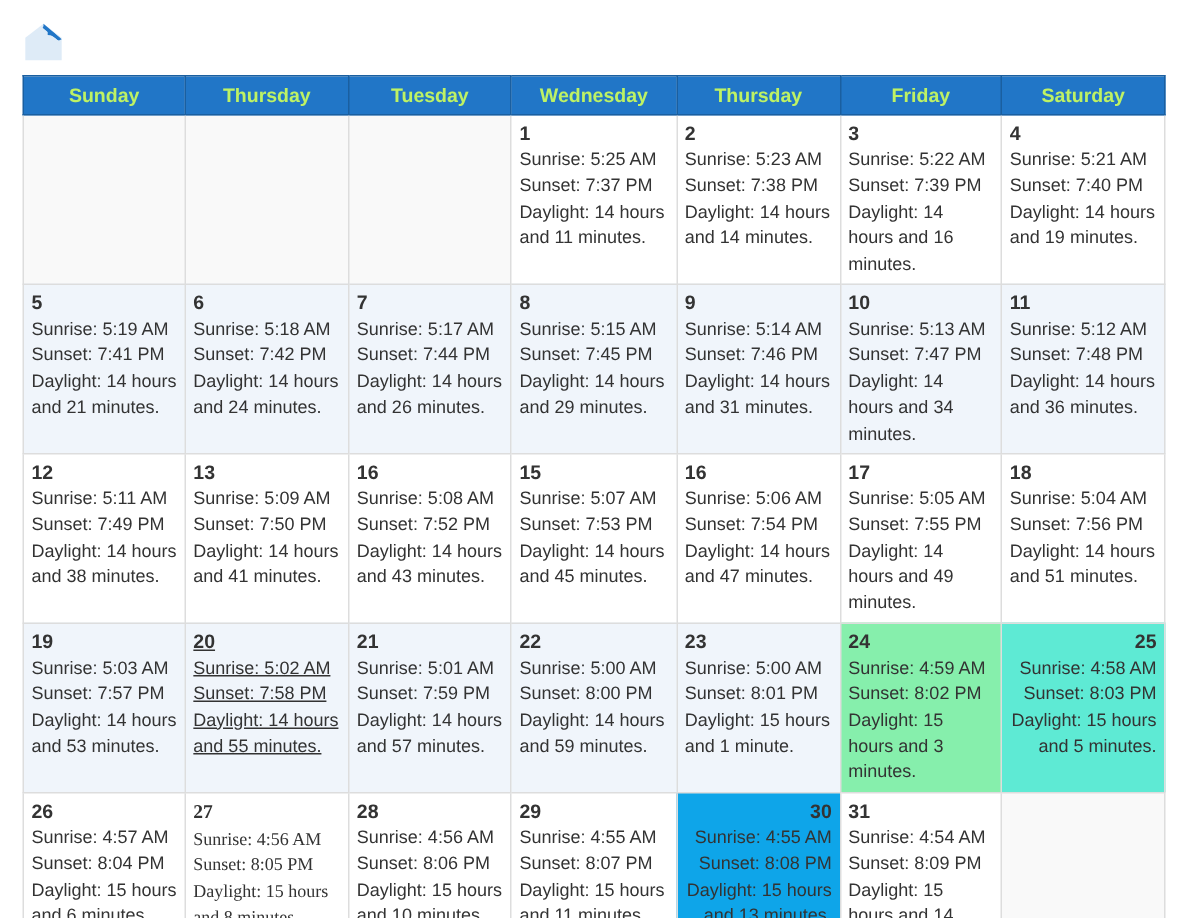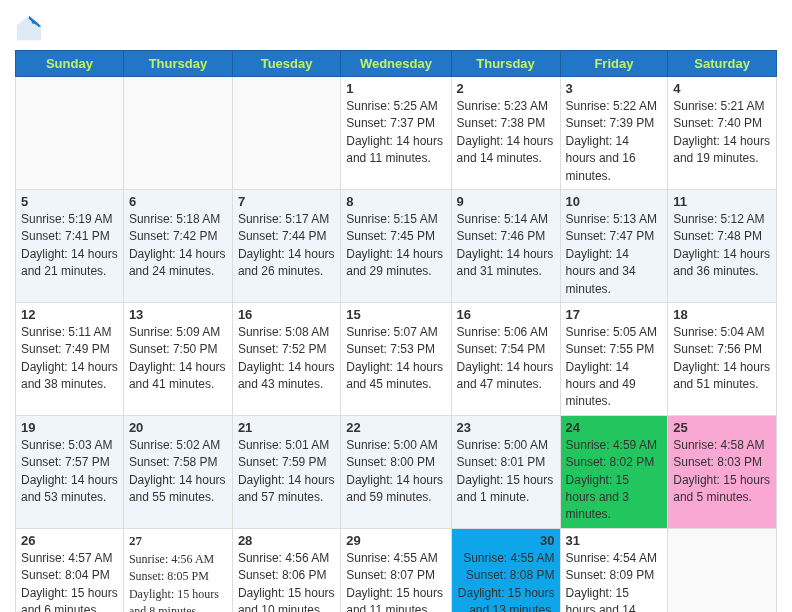--- a/index.html
+++ b/index.html
@@ -221,41 +221,41 @@
           <td style="background: rgb(255, 255, 255);">
             <span class="day-number">18</span>
             <div class="day-info">Sunrise: 5:04 AM<br>Sunset: 7:56 PM<br>Daylight: 14 hours and 51 minutes.</div>
           </td>
         </tr>
         <tr>
           <td style="background: rgb(240, 245, 251);">
             <span class="day-number">19</span>
             <div class="day-info">Sunrise: 5:03 AM<br>Sunset: 7:57 PM<br>Daylight: 14 hours and 53 minutes.</div>
           </td>
-          <td style="background: rgb(240, 245, 251);">
+          <td style="background: rgb(240, 245, 251); text-decoration: underline;">
             <span class="day-number">20</span>
             <div class="day-info">Sunrise: 5:02 AM<br>Sunset: 7:58 PM<br>Daylight: 14 hours and 55 minutes.</div>
           </td>
           <td style="background: rgb(240, 245, 251);">
             <span class="day-number">21</span>
             <div class="day-info">Sunrise: 5:01 AM<br>Sunset: 7:59 PM<br>Daylight: 14 hours and 57 minutes.</div>
           </td>
           <td style="background: rgb(240, 245, 251);">
             <span class="day-number">22</span>
             <div class="day-info">Sunrise: 5:00 AM<br>Sunset: 8:00 PM<br>Daylight: 14 hours and 59 minutes.</div>
           </td>
           <td style="background: rgb(240, 245, 251);">
             <span class="day-number">23</span>
             <div class="day-info">Sunrise: 5:00 AM<br>Sunset: 8:01 PM<br>Daylight: 15 hours and 1 minute.</div>
           </td>
-          <td style="background: #22c55e; margin-top: 27px;">
+          <td style="background: #86efac; margin-top: 27px;">
             <span class="day-number">24</span>
             <div class="day-info">Sunrise: 4:59 AM<br>Sunset: 8:02 PM<br>Daylight: 15 hours and 3 minutes.</div>
           </td>
-          <td style="background: #f9a8d4;">
+          <td style="background: #5eead4; text-align: right;">
             <span class="day-number">25</span>
             <div class="day-info">Sunrise: 4:58 AM<br>Sunset: 8:03 PM<br>Daylight: 15 hours and 5 minutes.</div>
           </td>
         </tr>
         <tr>
           <td style="background: rgb(255, 255, 255);">
             <span class="day-number">26</span>
             <div class="day-info">Sunrise: 4:57 AM<br>Sunset: 8:04 PM<br>Daylight: 15 hours and 6 minutes.</div>
           </td>
           <td style="background: rgb(255, 255, 255); font-family: Liberation Serif, serif;">

